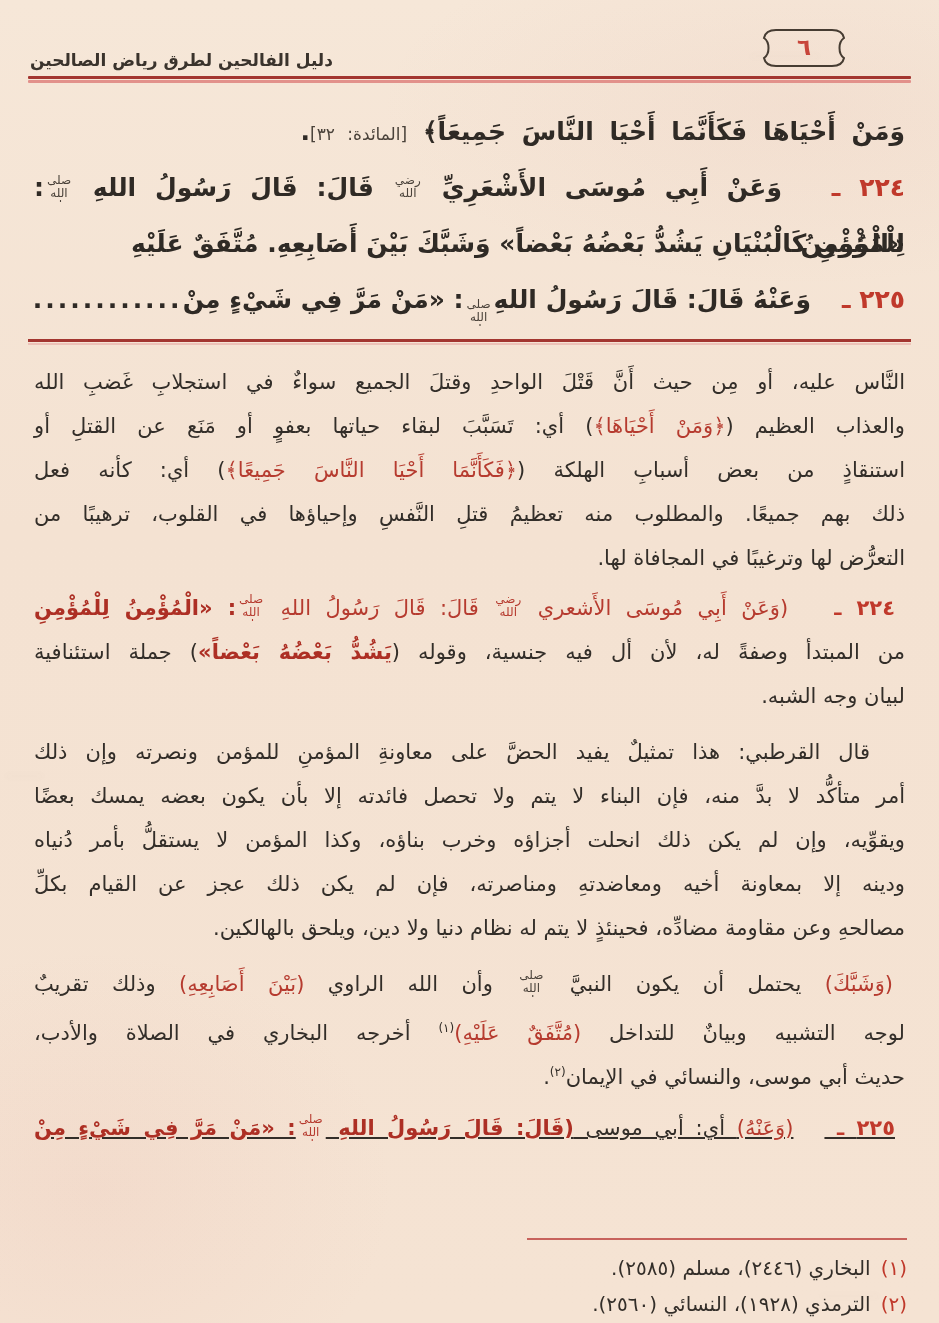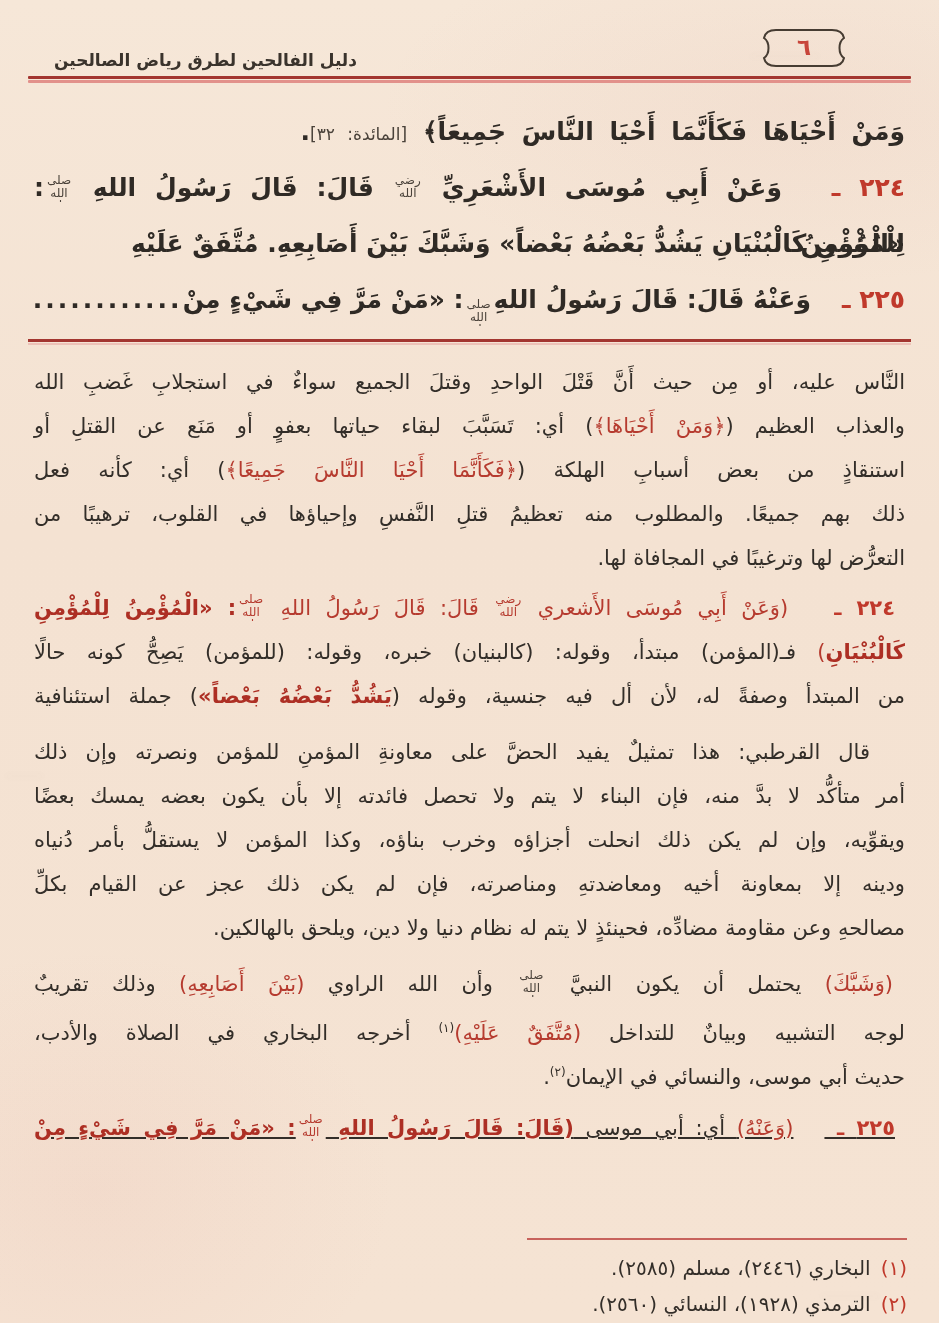--- a/index.html
+++ b/index.html
@@ -11,21 +11,21 @@
       radial-gradient(ellipse 700px 300px at 85% 8%, rgba(214,160,150,.10), transparent 60%),
       radial-gradient(ellipse 500px 400px at 10% 90%, rgba(220,150,140,.10), transparent 60%),
       linear-gradient(180deg,#f6e7d8 0%,#f4e2d2 40%,#f5e3d3 100%);
     font-family:"DejaVu Sans",sans-serif;
     color:#332e29;
     overflow:hidden;
     direction:rtl;
   }
   
   .header{position:absolute;top:24px;right:30px;left:30px;height:50px;}
-  .book-title{position:absolute;left:24px;bottom:4px;font-size:17px;font-weight:bold;color:#3a332c;}
+  .book-title{position:absolute;left:0;bottom:4px;font-size:17px;font-weight:bold;color:#3a332c;}
   .cartouche{position:absolute;right:50px;top:0;width:110px;height:48px;}
   .cartouche svg{display:block;}
   .cartouche .num{
     position:absolute;inset:0;display:flex;align-items:center;justify-content:center;
     font-size:23px;font-weight:bold;color:#c8453a;padding-bottom:3px;
   }
   .header-rule{position:absolute;top:76px;right:28px;left:28px;height:7px;}
   .header-rule .dark{height:3px;background:#a33630;border-radius:1px;}
   .header-rule .pink{height:3px;margin-top:1px;background:#e2918b;border-radius:1px;}
   
@@ -107,22 +107,22 @@
   <div class="sharh" id="sharh">
       <div class="para">
         <div class=" line"><span class="s-b">النَّاس عليه، أو مِن حيث أَنَّ قَتْلَ الواحدِ وقتلَ الجميع سواءٌ في استجلابِ غَضبِ الله</span></div>
         <div class=" line"><span class="s-b">والعذاب العظيم (</span><span class="s-r">﴿وَمَنْ أَحْيَاهَا﴾</span><span class="s-b">) أي: تَسَبَّبَ لبقاء حياتها بعفوٍ أو مَنَع عن القتلِ أو</span></div>
         <div class=" line"><span class="s-b">استنقاذٍ من بعض أسبابِ الهلكة (</span><span class="s-r">﴿فَكَأَنَّمَا أَحْيَا النَّاسَ جَمِيعًا﴾</span><span class="s-b">) أي: كأنه فعل</span></div>
         <div class=" line"><span class="s-b">ذلك بهم جميعًا. والمطلوب منه تعظيمُ قتلِ النَّفسِ وإحياؤها في القلوب، ترهيبًا من</span></div>
         <div class=" line end"><span class="s-b">التعرُّض لها وترغيبًا في المجافاة لها.</span></div>
       </div>
       <div class="para">
         <div class=" line" style="padding-right: 10px;"><span class="s-num">٢٢٤ ـ </span><span class="s-r">(وَعَنْ أَبِي مُوسَى الأَشعري </span><span class="s-hnr">رضي الله عنه</span><span class="s-r"> قَالَ: قَالَ رَسُولُ اللهِ </span><span class="s-hnr">صلى الله عليه وسلم</span><span class="s-rb">: «الْمُؤْمِنُ لِلْمُؤْمِنِ</span></div>
-        <div class=" line"><span class="s-rb">كَالْبُنْيَانِ</span><span class="s-r">) </span><span class="s-b">فـ(المؤمن) مبتدأ، وقوله: (كالبنيان) خبره، وقوله: (للمؤمن) يَصِحُّ كونه حالًا</span></div>
         <div class=" line"><span class="s-b">من المبتدأ وصفةً له، لأن أل فيه جنسية، وقوله (</span><span class="s-rb">يَشُدُّ بَعْضُهُ بَعْضاً»</span><span class="s-b">) جملة استئنافية</span></div>
+        <div class=" line end"><span class="s-b">لبيان وجه الشبه.</span></div>
       </div>
       <div class="para gap">
         <div class=" line" style="padding-right: 35px;"><span class="s-b">قال القرطبي: هذا تمثيلٌ يفيد الحضَّ على معاونةِ المؤمنِ للمؤمن ونصرته وإن ذلك</span></div>
         <div class=" line"><span class="s-b">أمر متأكُّد لا بدَّ منه، فإن البناء لا يتم ولا تحصل فائدته إلا بأن يكون بعضه يمسك بعضًا</span></div>
         <div class=" line"><span class="s-b">ويقوِّيه، وإن لم يكن ذلك انحلت أجزاؤه وخرب بناؤه، وكذا المؤمن لا يستقلُّ بأمر دُنياه</span></div>
         <div class=" line"><span class="s-b">ودينه إلا بمعاونة أخيه ومعاضدتهِ ومناصرته، فإن لم يكن ذلك عجز عن القيام بكلِّ</span></div>
         <div class=" line end"><span class="s-b">مصالحهِ وعن مقاومة مضادِّه، فحينئذٍ لا يتم له نظام دنيا ولا دين، ويلحق بالهالكين.</span></div>
       </div>
       <div class="para gap">
         <div class=" line" style="padding-right: 12px;"><span class="s-r">(وَشَبَّكَ)</span><span class="s-b"> يحتمل أن يكون النبيَّ </span><span class="s-hn">صلى الله عليه وسلم</span><span class="s-b"> وأن الله الراوي </span><span class="s-r">(بَيْنَ أَصَابِعِهِ)</span><span class="s-b"> وذلك تقريبٌ</span></div>

